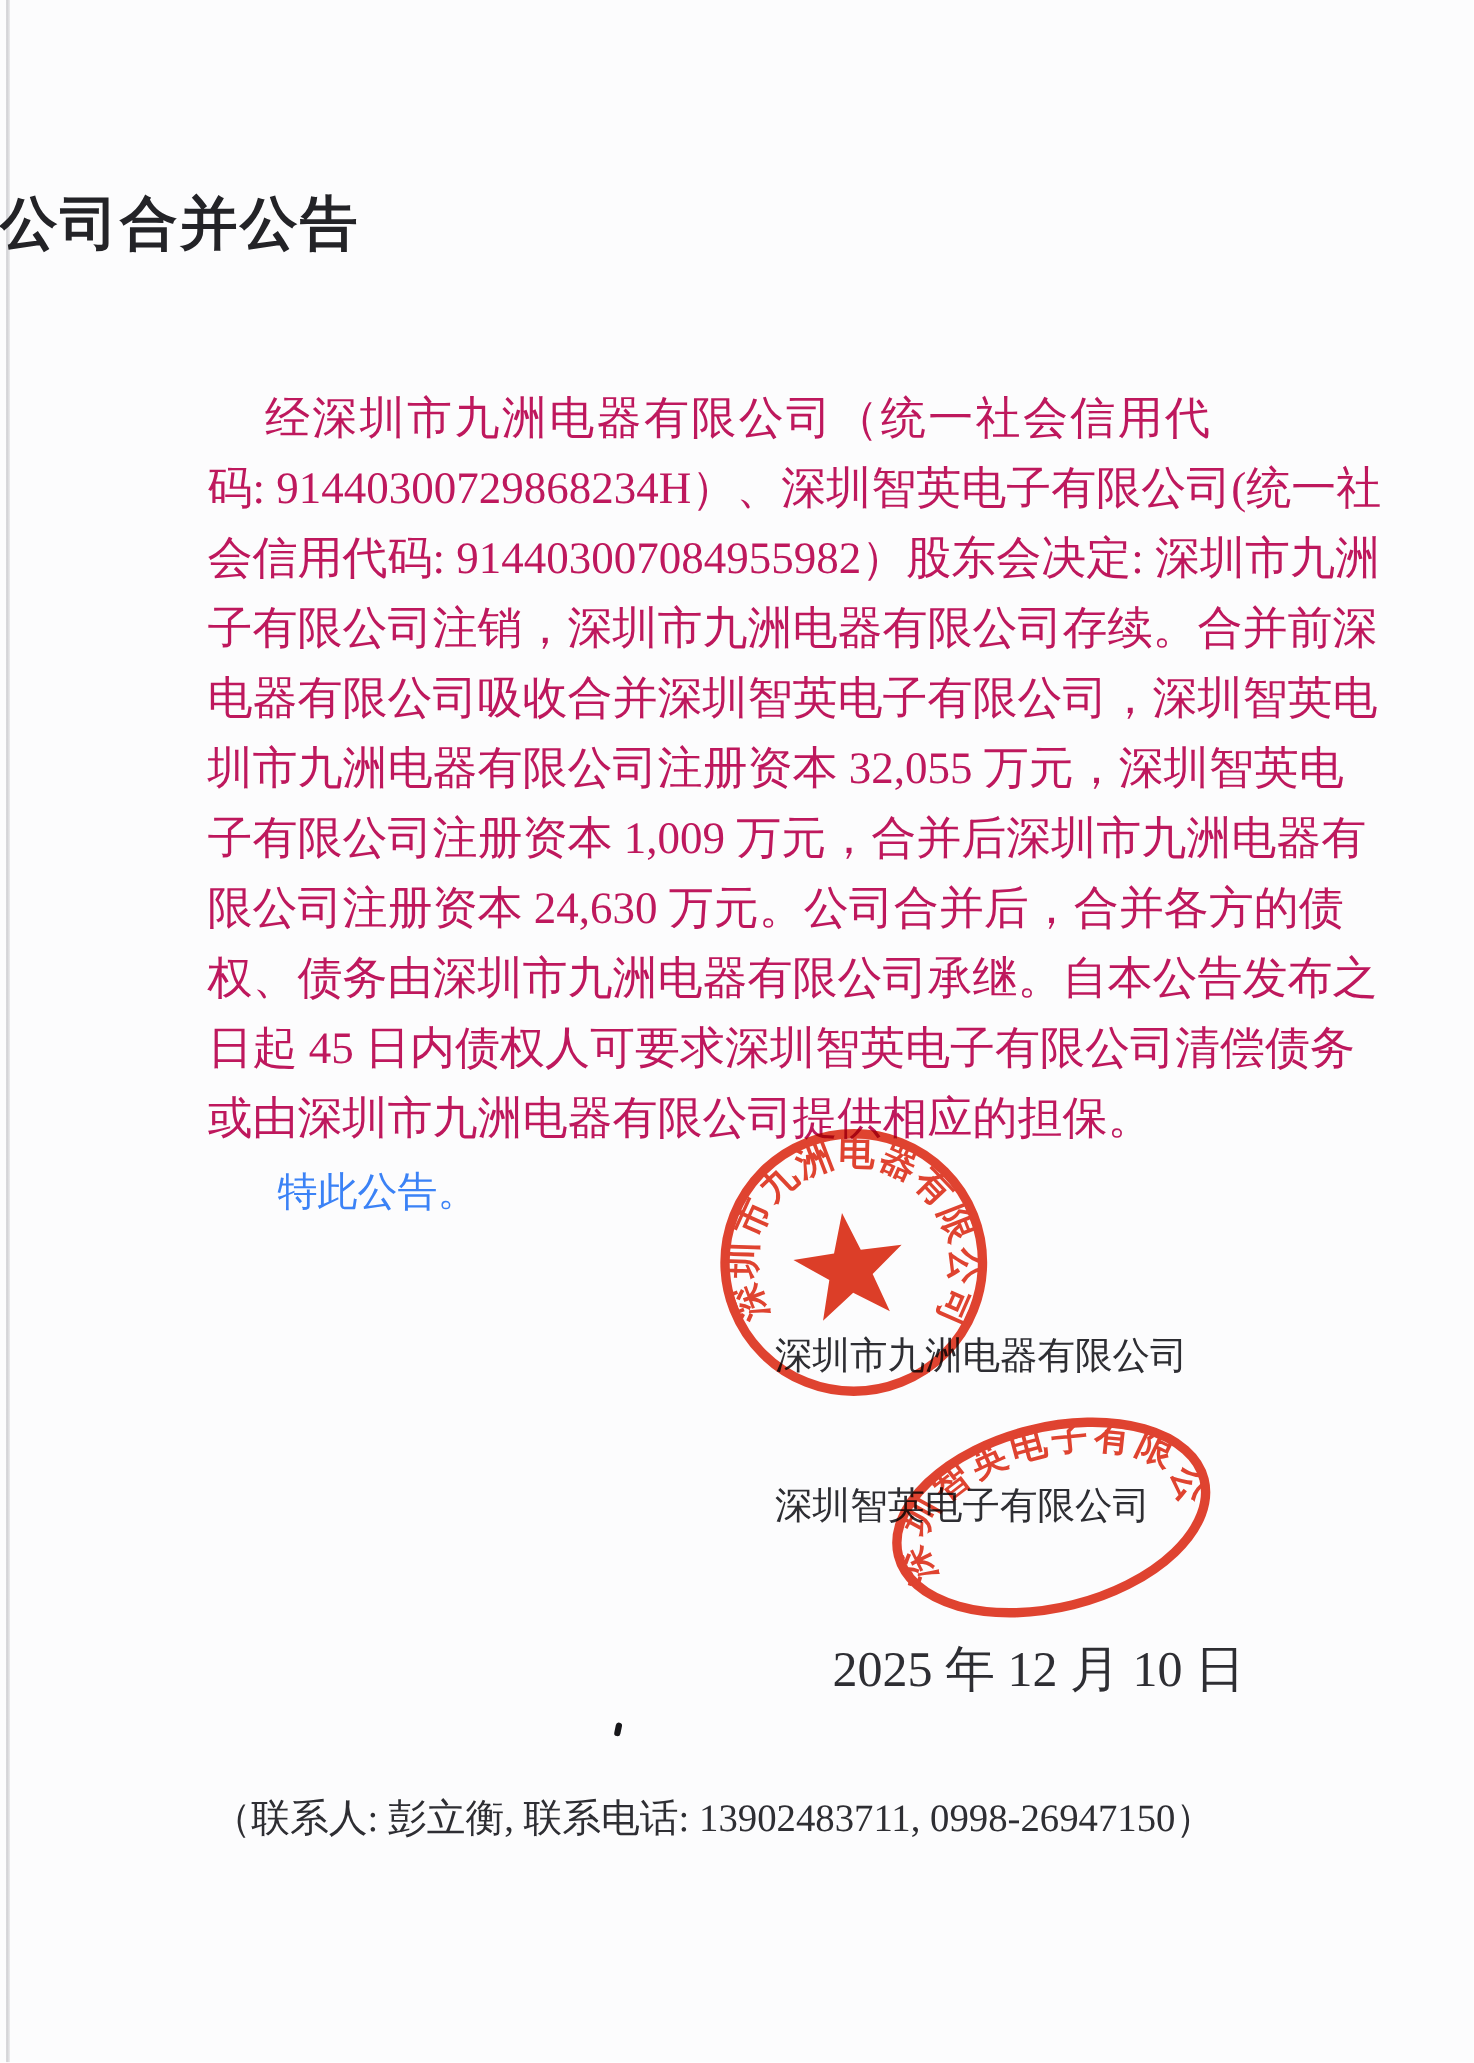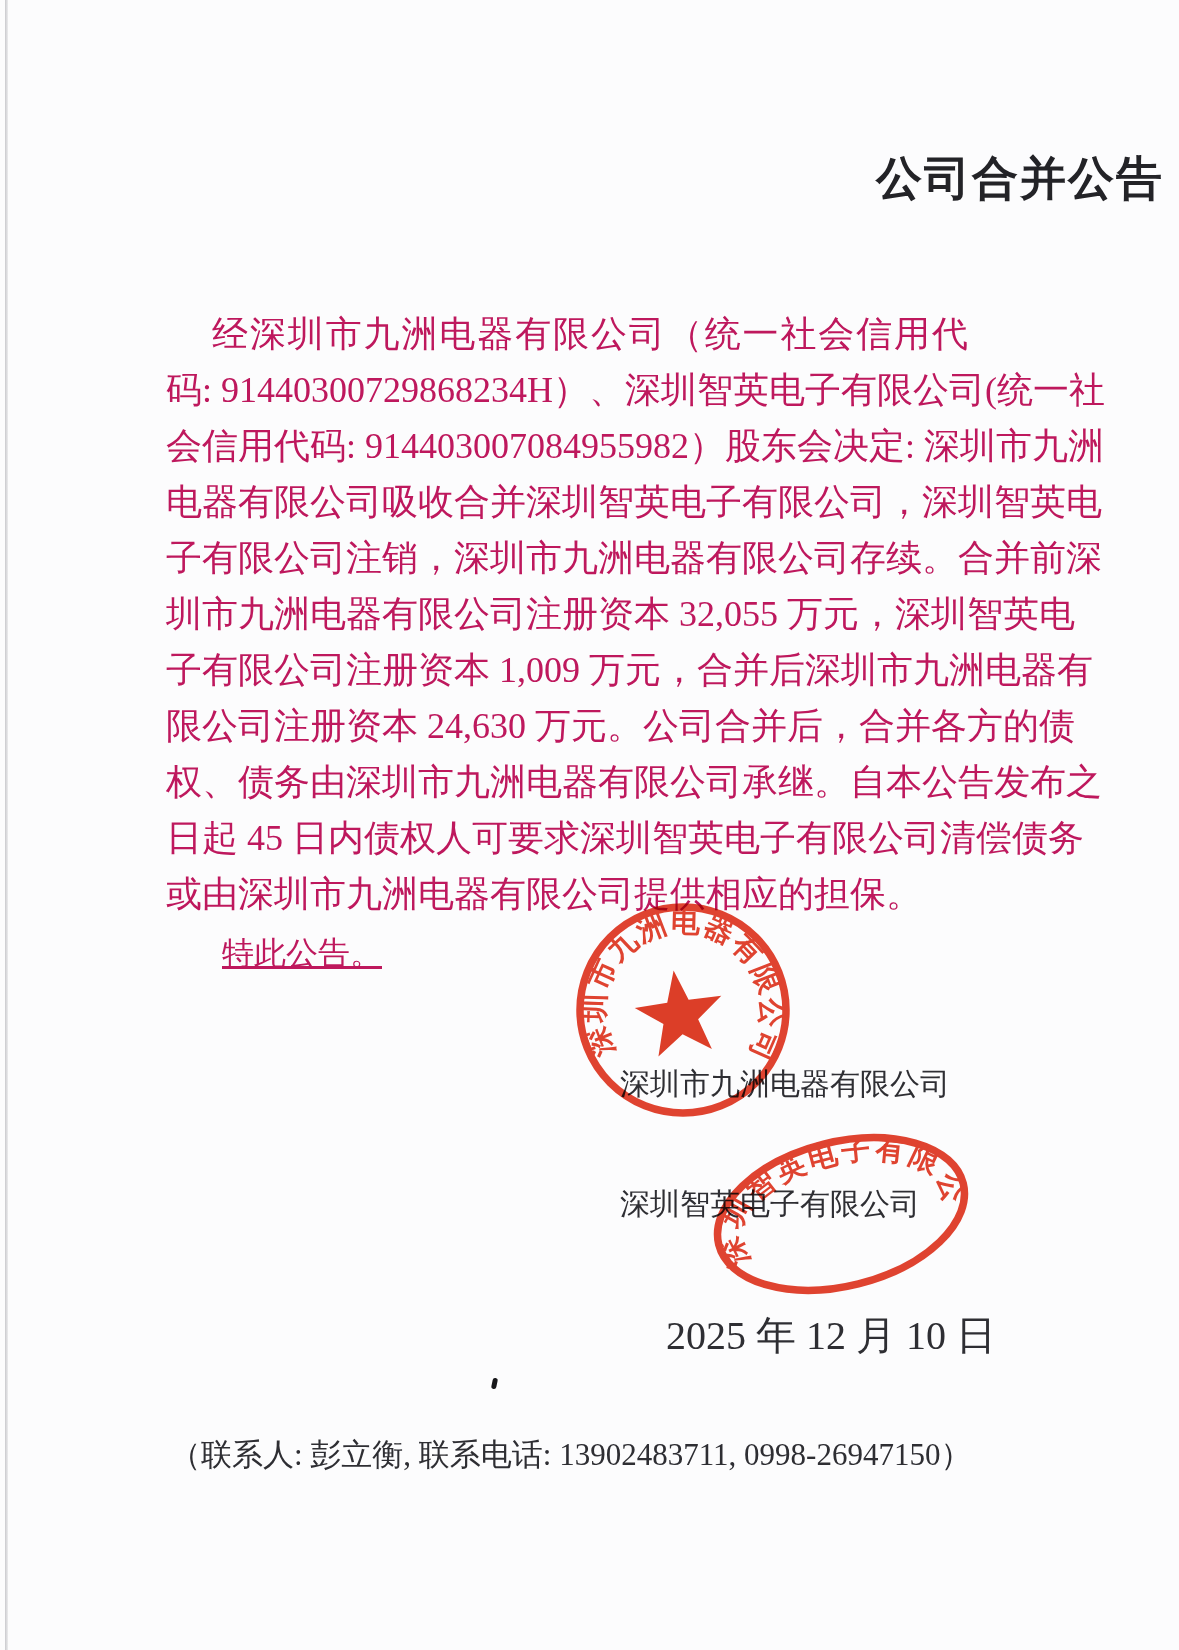--- a/index.html
+++ b/index.html
@@ -19,21 +19,21 @@
   .scan-edge {
     position: absolute;
     left: 5px; top: 0;
     width: 3px; height: 100%;
     background: linear-gradient(to right, #c9c9cd, #ececee);
   }
   .doc-title {
     position: absolute;
     left: 0; top: 148px;
     width: 1164px;
-    text-align: right;
+    text-align: left;
     font-size: 46px;
     font-weight: 700;
     letter-spacing: 2px;
     color: #232327;
     font-family: Liberation Serif, serif;
   }
   .body-block {
     position: absolute;
     left: 166px; top: 306px;
     width: 802px;
@@ -45,22 +45,21 @@
     text-align: justify;
     text-align-last: justify;
     white-space: nowrap;
   }
   .body-line.first { text-indent: 46px; }
   .body-line.last  { text-align-last: left; white-space: normal; }
   .closing {
     position: absolute;
     left: 222px; top: 932px;
     font-size: 32px;
-    color: #be185d;
-    text-decoration: underline;
+    color: #3b82f6;
   }
   .signature {
     position: absolute;
     font-size: 30px;
     color: #2e2e33;
     white-space: nowrap;
   }
   .sig-1 { left: 620px; top: 1064px; }
   .sig-2 { left: 620px; top: 1184px; }
   .date-line {
@@ -99,22 +98,22 @@
 <div class="page">
 
   <div class="scan-edge"></div>
 
   <div class="doc-title">公司合并公告</div>
 
   <div class="body-block">
     <div class="body-line first">经深圳市九洲电器有限公司（统一社会信用代</div>
     <div class="body-line">码: 91440300729868234H）、深圳智英电子有限公司(统一社</div>
     <div class="body-line">会信用代码: 914403007084955982）股东会决定: 深圳市九洲</div>
+    <div class="body-line">子有限公司注销，深圳市九洲电器有限公司存续。合并前深</div>
     <div class="body-line">电器有限公司吸收合并深圳智英电子有限公司，深圳智英电</div>
-    <div class="body-line">子有限公司注销，深圳市九洲电器有限公司存续。合并前深</div>
     <div class="body-line">圳市九洲电器有限公司注册资本 32,055 万元，深圳智英电</div>
     <div class="body-line">子有限公司注册资本 1,009 万元，合并后深圳市九洲电器有</div>
     <div class="body-line">限公司注册资本 24,630 万元。公司合并后，合并各方的债</div>
     <div class="body-line">权、债务由深圳市九洲电器有限公司承继。自本公告发布之</div>
     <div class="body-line">日起 45 日内债权人可要求深圳智英电子有限公司清偿债务</div>
     <div class="body-line last">或由深圳市九洲电器有限公司提供相应的担保。</div>
   </div>
 
   <div class="closing">特此公告。</div>
 

